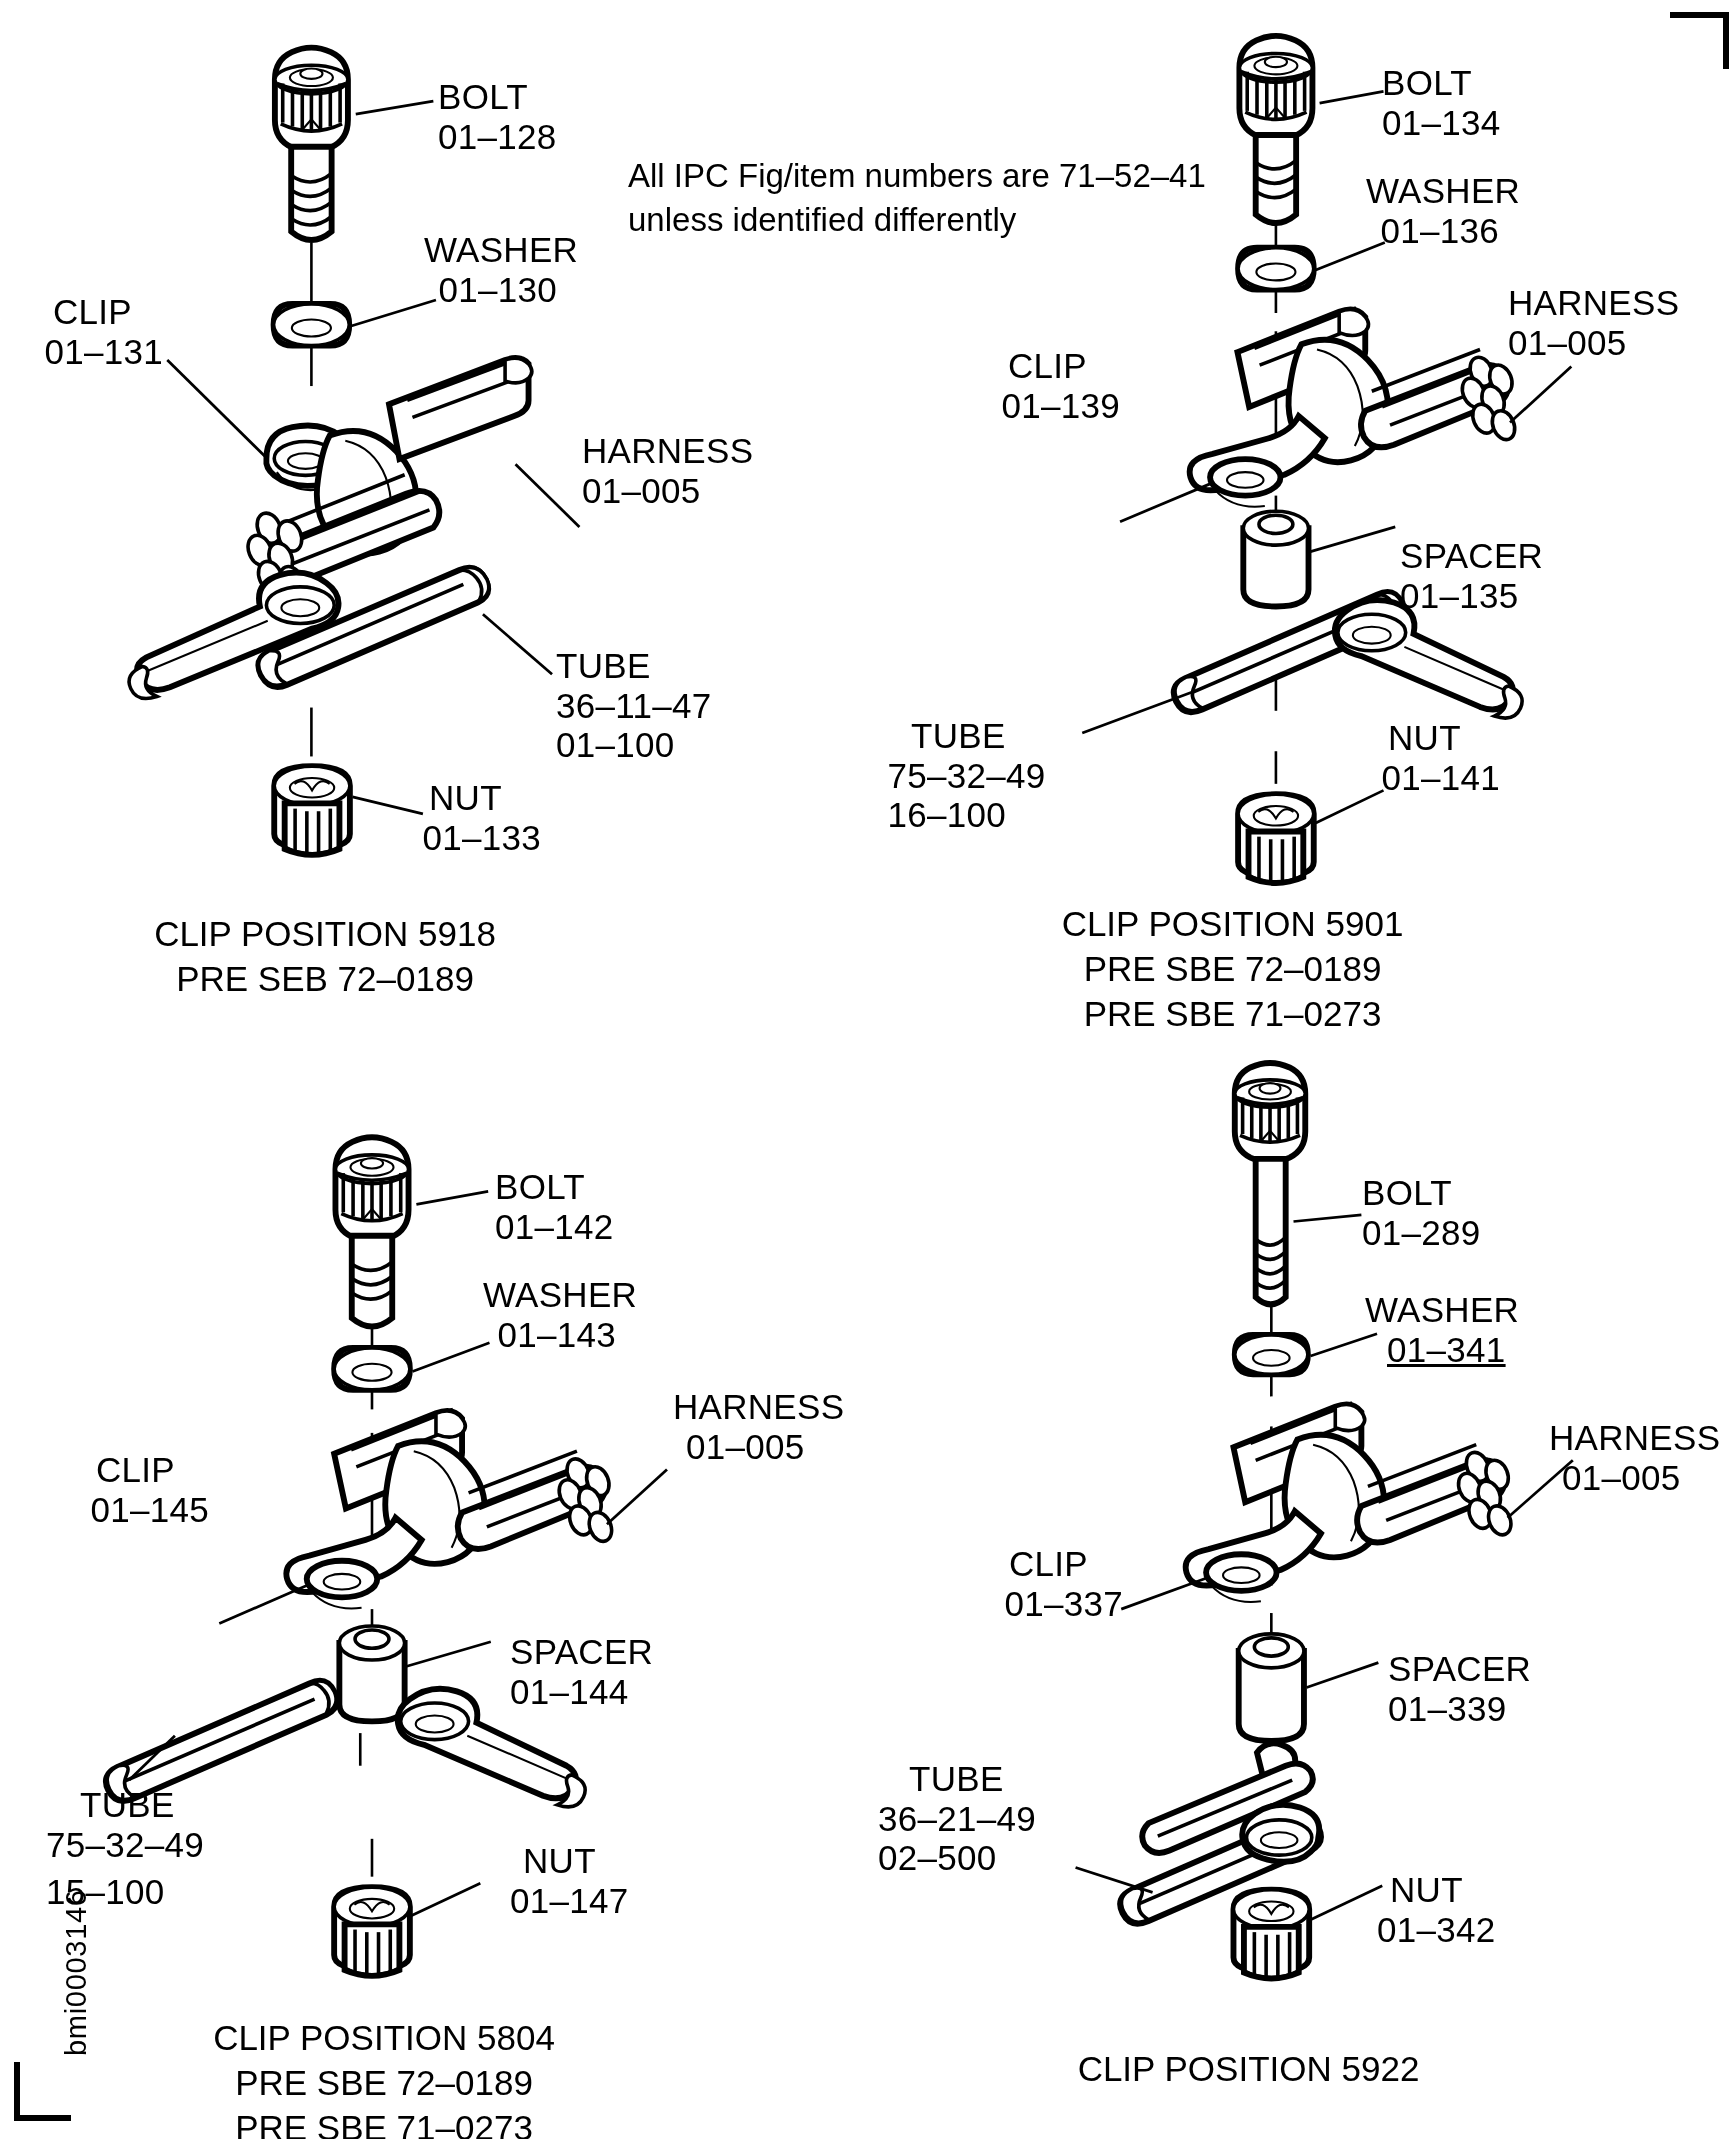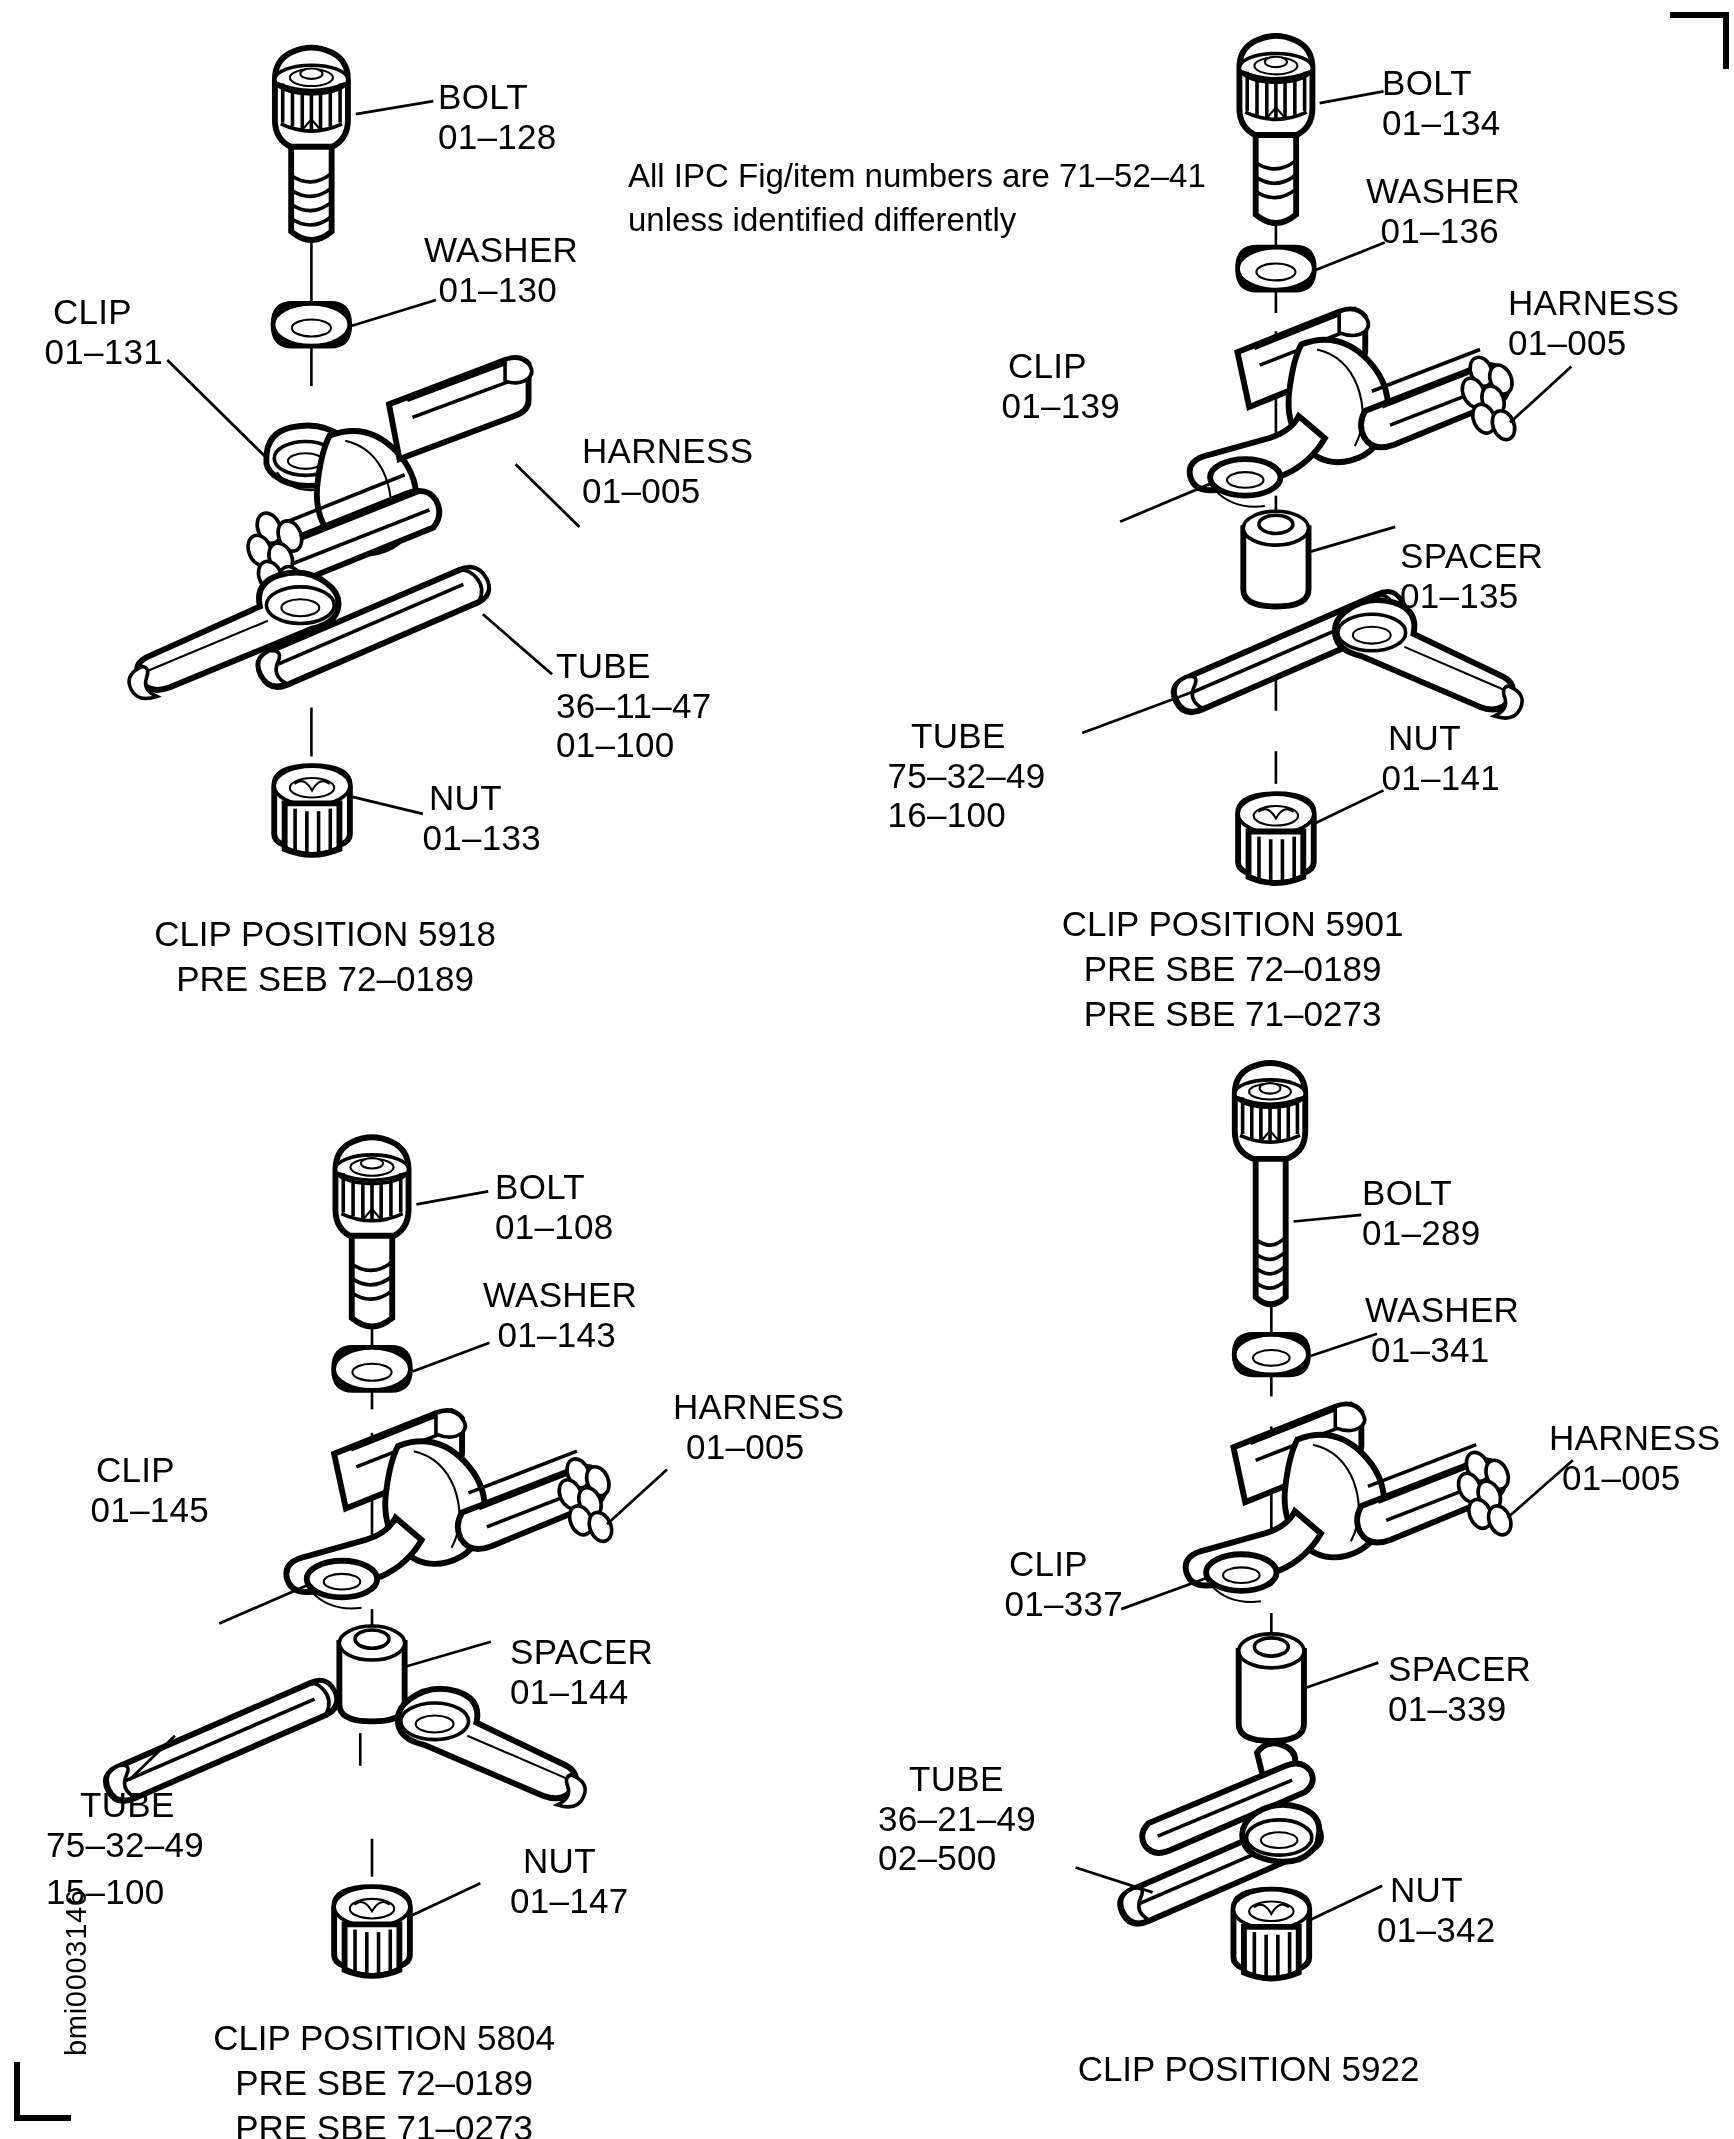--- a/index.html
+++ b/index.html
@@ -504,21 +504,21 @@
         <line class="leader" x1="470" y1="790" x2="336" y2="848"></line>
         <line class="leader" x1="622" y1="914" x2="752" y2="876"></line>
         <line class="leader" x1="198" y1="1088" x2="268" y2="1020"></line>
         <line class="leader" x1="630" y1="1296" x2="736" y2="1246"></line>
       </g>
     </svg>
   </div>
 
   <div class="lbl" style="left:495px; top:1167px;">
     <div>BOLT</div>
-    <div>01–108</div>
+    <div>01–142</div>
   </div>
   <div class="lbl" style="left:483px; top:1275px;">
     <div>WASHER</div>
     <div style="margin-left:14.4px;">01–143</div>
   </div>
   <div class="lbl" style="left:673px; top:1387px;">
     <div>HARNESS</div>
     <div style="margin-left:13px;">01–005</div>
   </div>
   <div class="lbl r" style="left:38px; top:1450px; width:171px;">
@@ -665,21 +665,21 @@
       </g>
     </svg>
   </div>
 
   <div class="lbl" style="left:1362px; top:1173px;">
     <div>BOLT</div>
     <div>01–289</div>
   </div>
   <div class="lbl" style="left:1365px; top:1290px;">
     <div>WASHER</div>
-    <div style="margin-left:6px;">01–341</div>
+    <div style="margin-left:22px;text-decoration:underline;">01–341</div>
   </div>
   <div class="lbl" style="left:1549px; top:1418px;">
     <div>HARNESS</div>
     <div style="margin-left:13px;">01–005</div>
   </div>
   <div class="lbl r" style="left:956px; top:1544px; width:167px;">
     <div style="margin-right:35px;">CLIP</div>
     <div>01–337</div>
   </div>
   <div class="lbl" style="left:1388px; top:1649px;">

